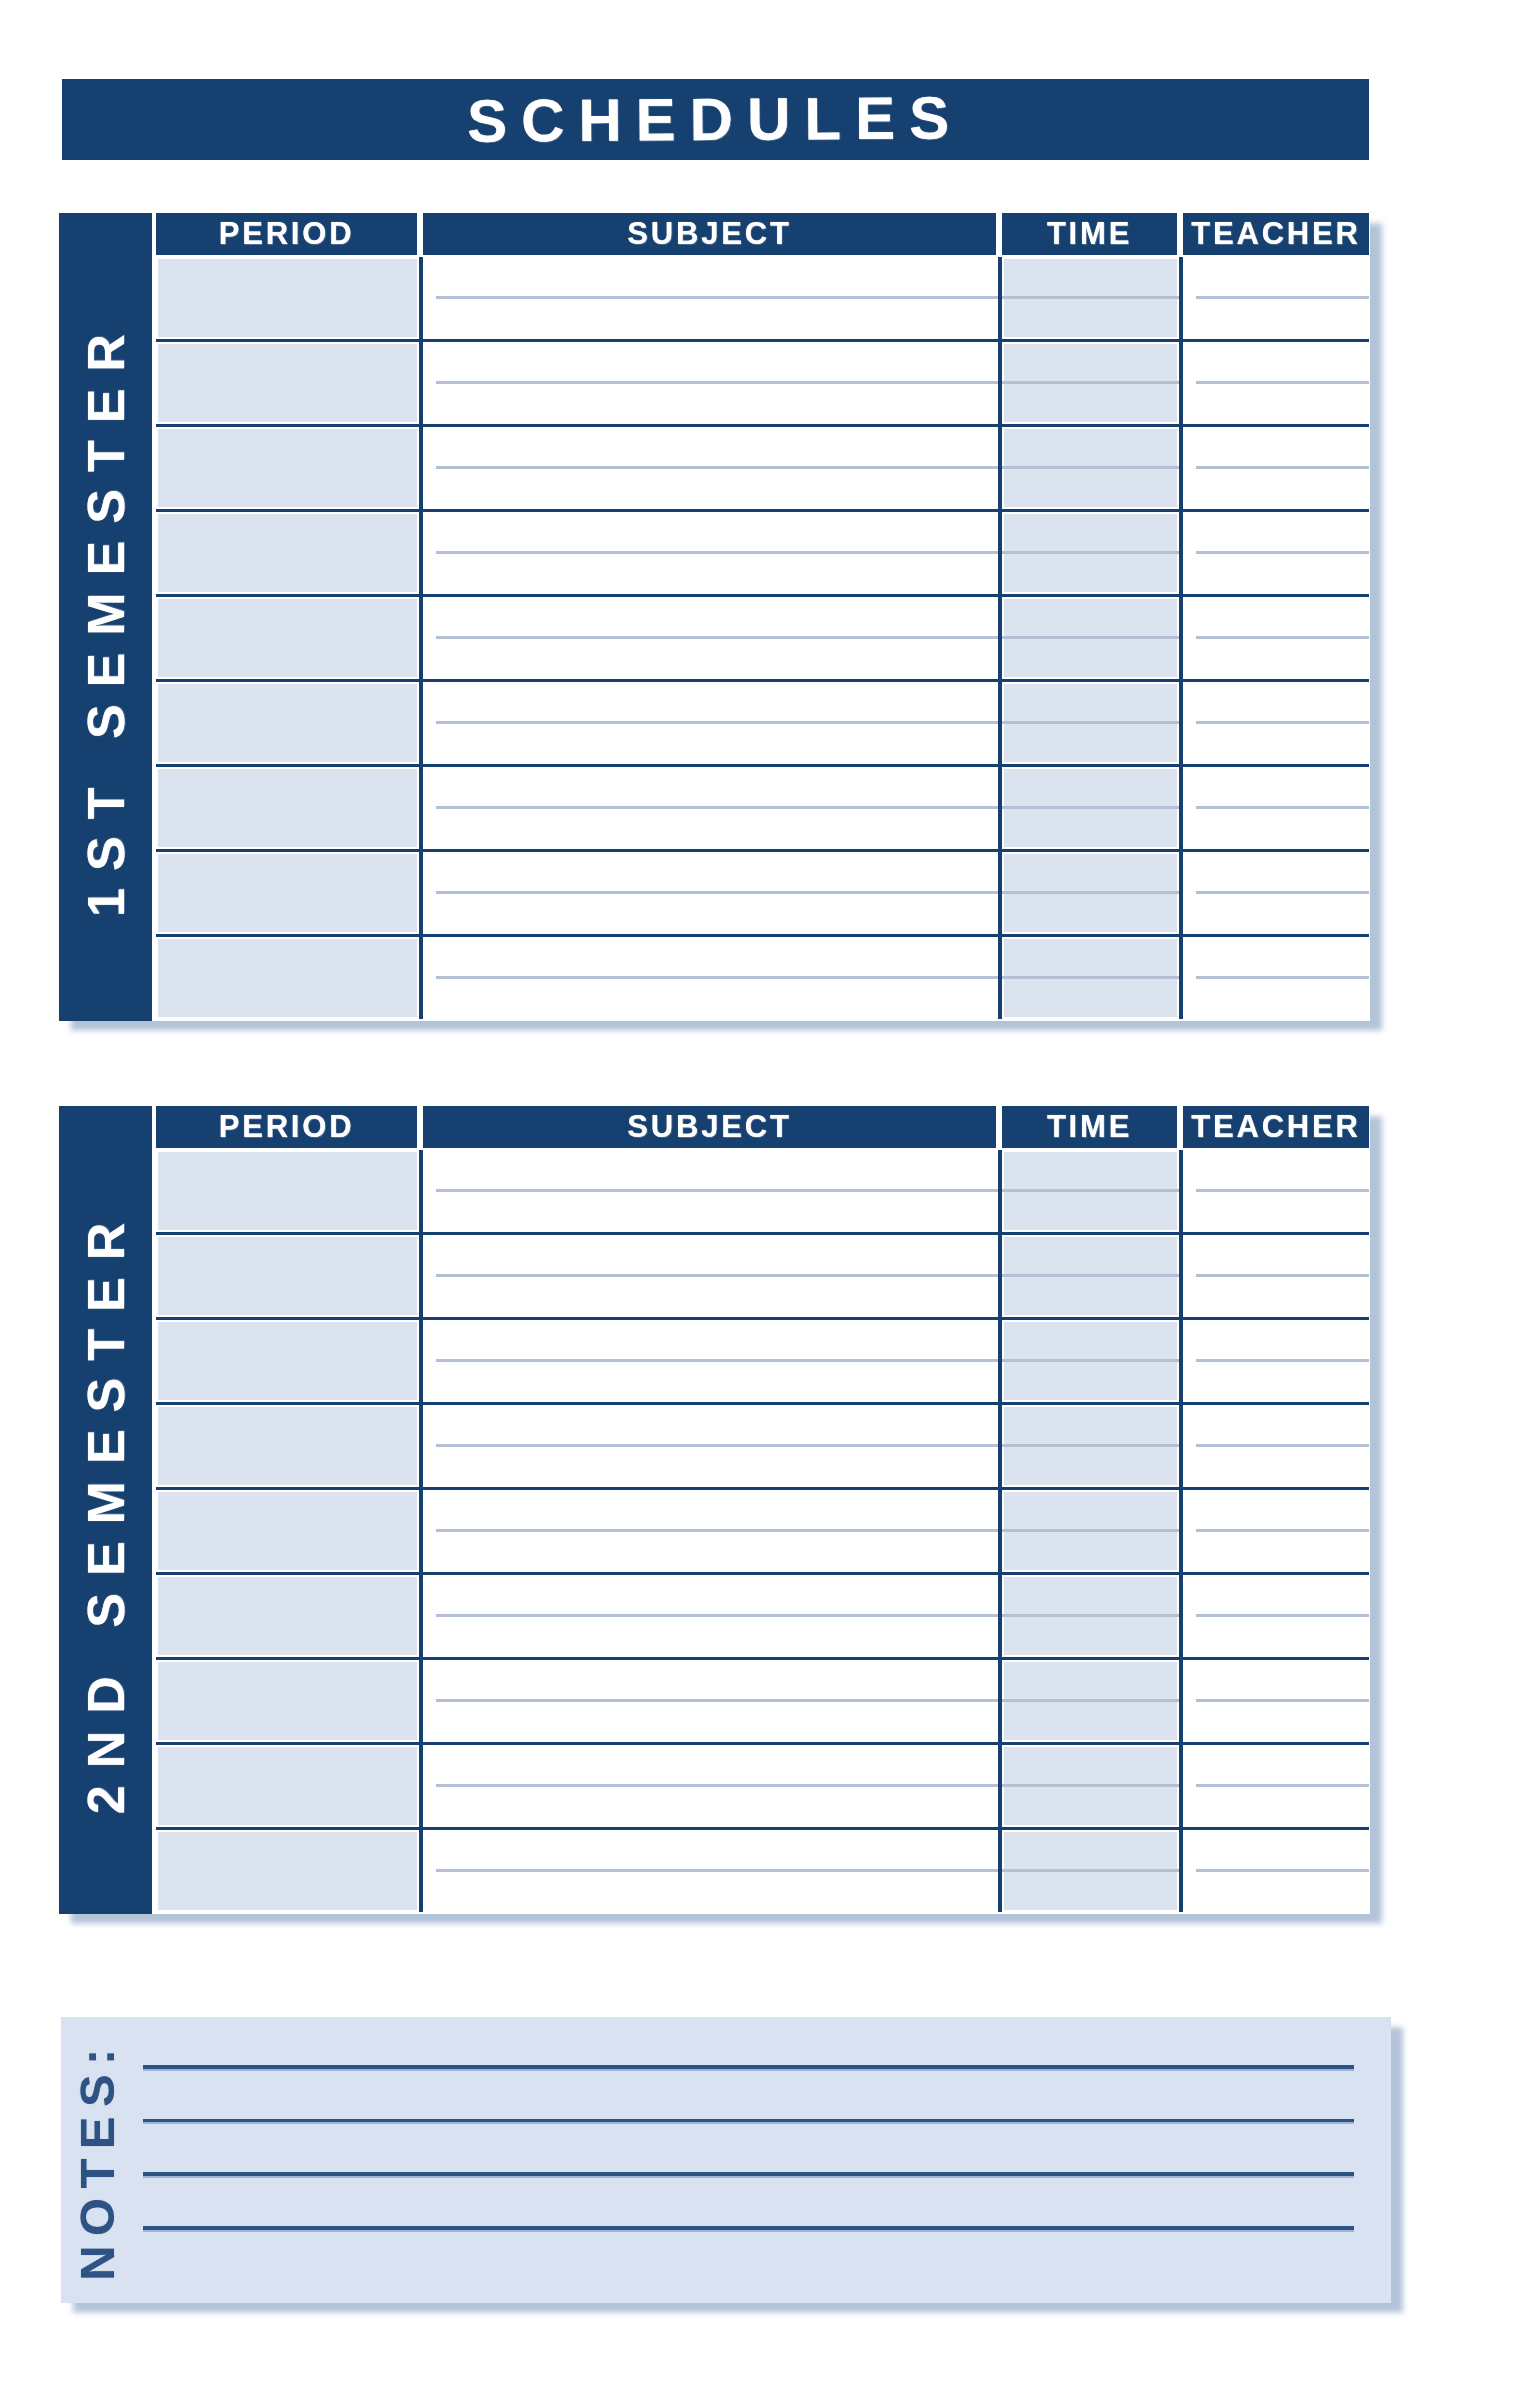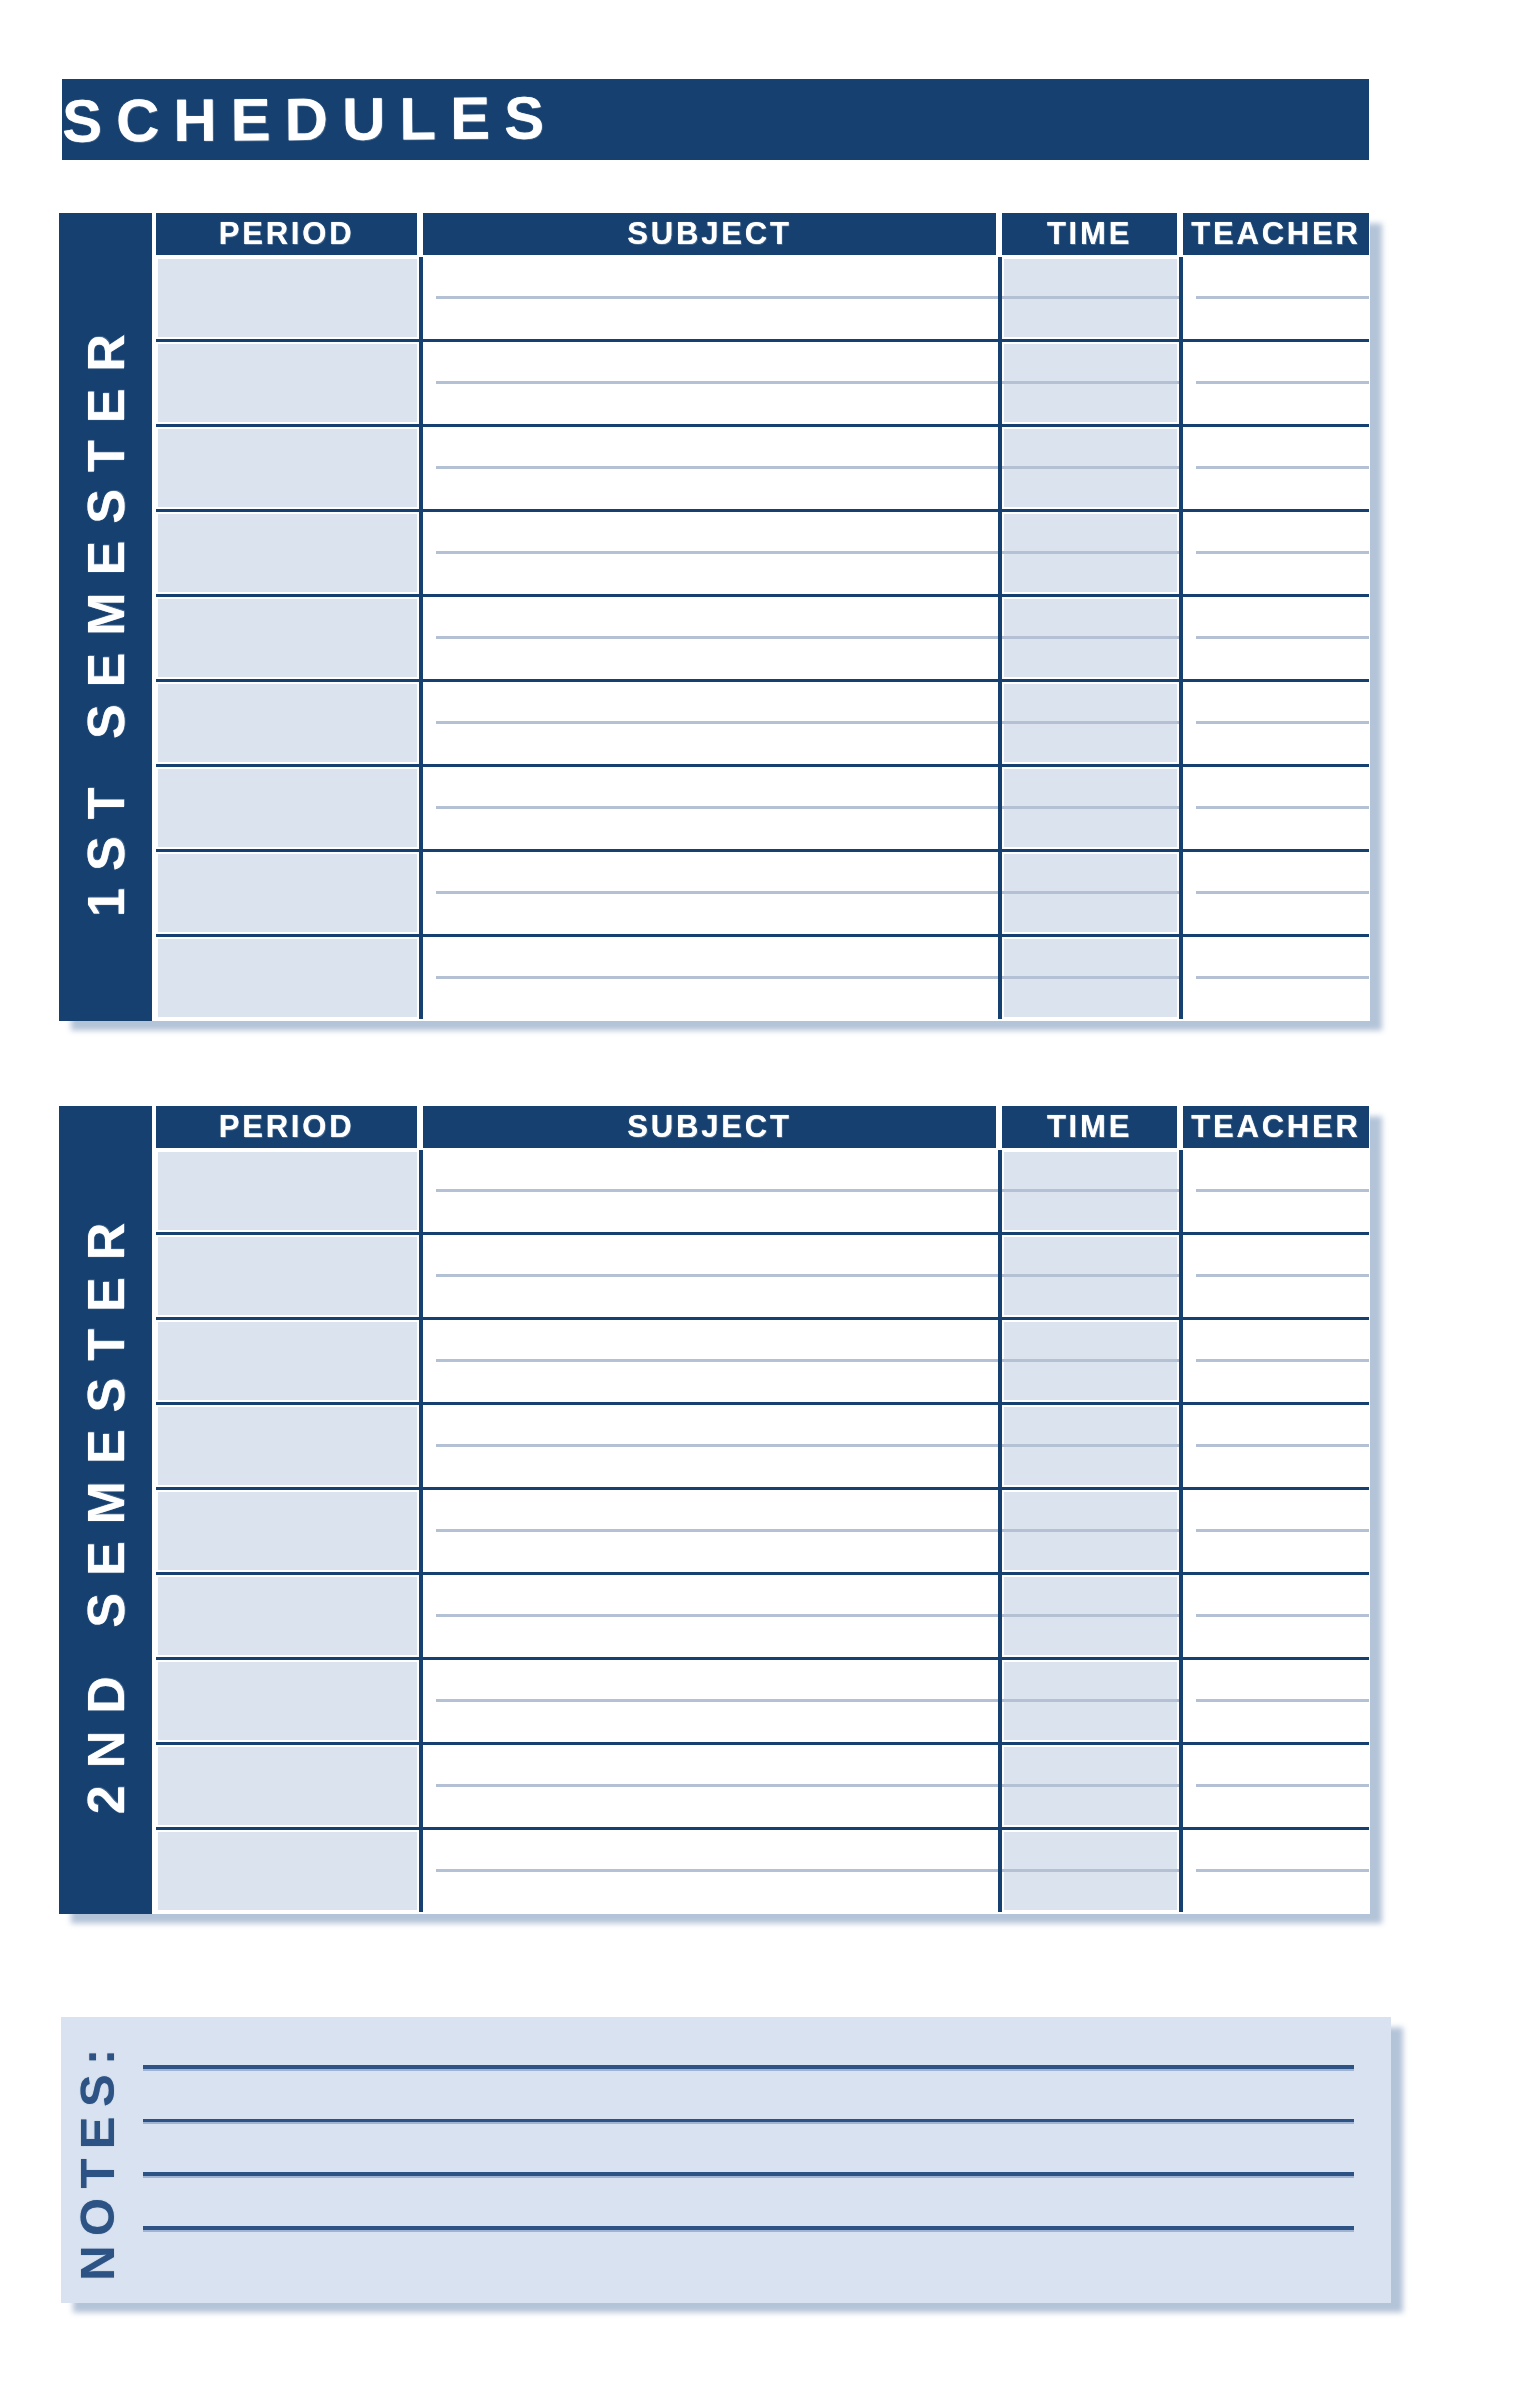--- a/index.html
+++ b/index.html
@@ -23,21 +23,21 @@
     font-family:"Liberation Sans",sans-serif;
     font-weight:700;
     color:#ffffff;
     text-shadow:0 0 0.9px rgba(255,255,255,.75), 0.9px 0.9px 0 rgba(255,255,255,.18);
   }
 
   
   .banner{
     position:absolute;left:62px;top:79px;width:1307px;height:81px;
     background:var(--navy);
-    display:flex;align-items:center;justify-content:flex-start;
+    display:flex;align-items:center;justify-content:center;
   }
   .banner span{
     font-size:60px;letter-spacing:14px;
     transform:rotate(-0.4deg);
     white-space:nowrap;
   }
 
   
   .table-block{
     position:absolute;left:59px;width:1311px;height:808px;

